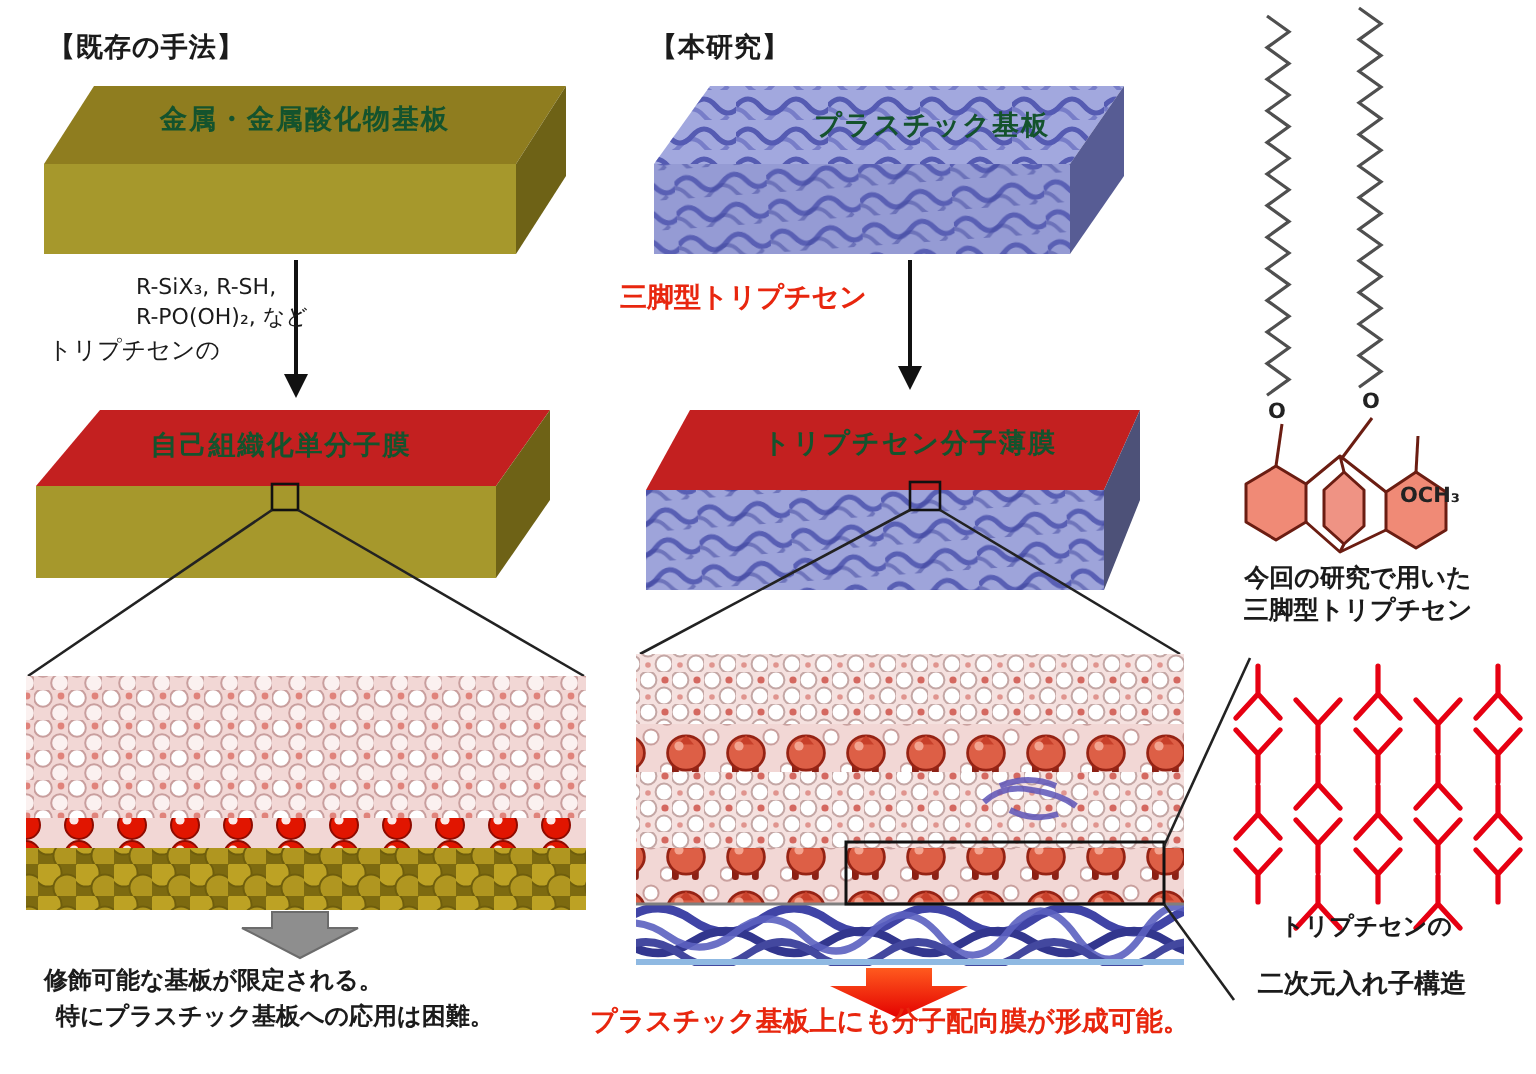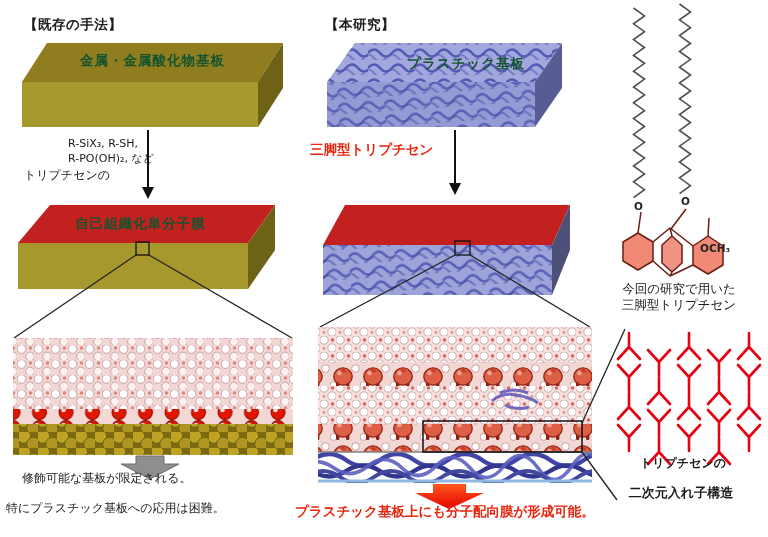--- a/index.html
+++ b/index.html
@@ -9,21 +9,21 @@
   }
   #art{position:absolute;left:0;top:0;}
   .t{position:absolute;white-space:nowrap;line-height:1.25;}
   .c{text-align:center;}
   .white{color:#14532d;}
   .red{color:#e8260e;}
   .hdr{font-size:13.5px;font-weight:bold;letter-spacing:.5px;}
   .facelabel{font-size:13.5px;font-weight:bold;letter-spacing:1px;}
   .small{font-size:11px;margin-left:44px;}
   .jp12{font-size:12px;}
-  .cap{font-size:12px;font-weight:normal;}
+  .cap{font-size:12px;font-weight:bold;}
   .capm{font-size:13.5px;font-weight:bold;}
   .atom{font-size:10.5px;font-weight:bold;color:#222;}
 </style>
 </head>
 <body>
 
 <div id="canvas">
 
   <svg id="art" width="768" height="537" viewBox="0 0 768 537">
     <defs>
@@ -197,26 +197,27 @@
         <path d="M749,437 l0,14 M749,437 l-11,-12 M749,437 l11,-12"></path>
       </g>
   </svg>
 
   <div class="t hdr" style="left:24px;top:16px;">【既存の手法】</div>
   <div class="t facelabel white c" style="left:55px;top:52px;width:195px;">金属・金属酸化物基板</div>
   <div class="t small" style="left:24px;top:137px;">R-SiX₃, R-SH,</div>
   <div class="t small" style="left:24px;top:152px;">R-PO(OH)₂, など</div>
   <div class="t jp12" style="left:24px;top:168px;">トリプチセンの</div>
   <div class="t facelabel white c" style="left:48px;top:215px;width:185px;">自己組織化単分子膜</div>
-  <div class="t cap" style="left:22px;top:471px;">修飾可能な基板が限定される。</div>
-  <div class="t cap" style="left:6px;top:501px;">特にプラスチック基板への応用は困難。</div>
+  <div class="t cap" style="left:22px;top:483px;">修飾可能な基板が限定される。</div>
+  <div class="t cap" style="left:28px;top:501px;">特にプラスチック基板への応用は困難。</div>
 
   <div class="t hdr" style="left:325px;top:16px;">【本研究】</div>
   <div class="t facelabel white c" style="left:385px;top:55px;width:140px;text-align:right;">プラスチック基板</div>
   <div class="t capm red" style="left:310px;top:141px;">三脚型トリプチセン</div>
+  <div class="t facelabel white c" style="left:365px;top:214px;width:180px;">トリプチセン分子薄膜</div>
   <div class="t capm red" style="left:295px;top:503px;">プラスチック基板上にも分子配向膜が形成可能。</div>
 
   <div class="t atom" style="left:634px;top:200px;">O</div>
   <div class="t atom" style="left:681px;top:195px;">O</div>
   <div class="t atom" style="left:700px;top:204px;margin-top:38px;">OCH₃</div>
   <div class="t cap c" style="left:604px;top:281px;width:150px;font-size:12.5px;">今回の研究で用いた</div>
   <div class="t cap c" style="left:604px;top:297px;width:150px;font-size:12.5px;">三脚型トリプチセン</div>
   <div class="t capm c" style="left:608px;top:456px;width:150px;font-size:12px;">トリプチセンの</div>
   <div class="t capm c" style="left:606px;top:485px;width:150px;font-size:13px;">二次元入れ子構造</div>
 

